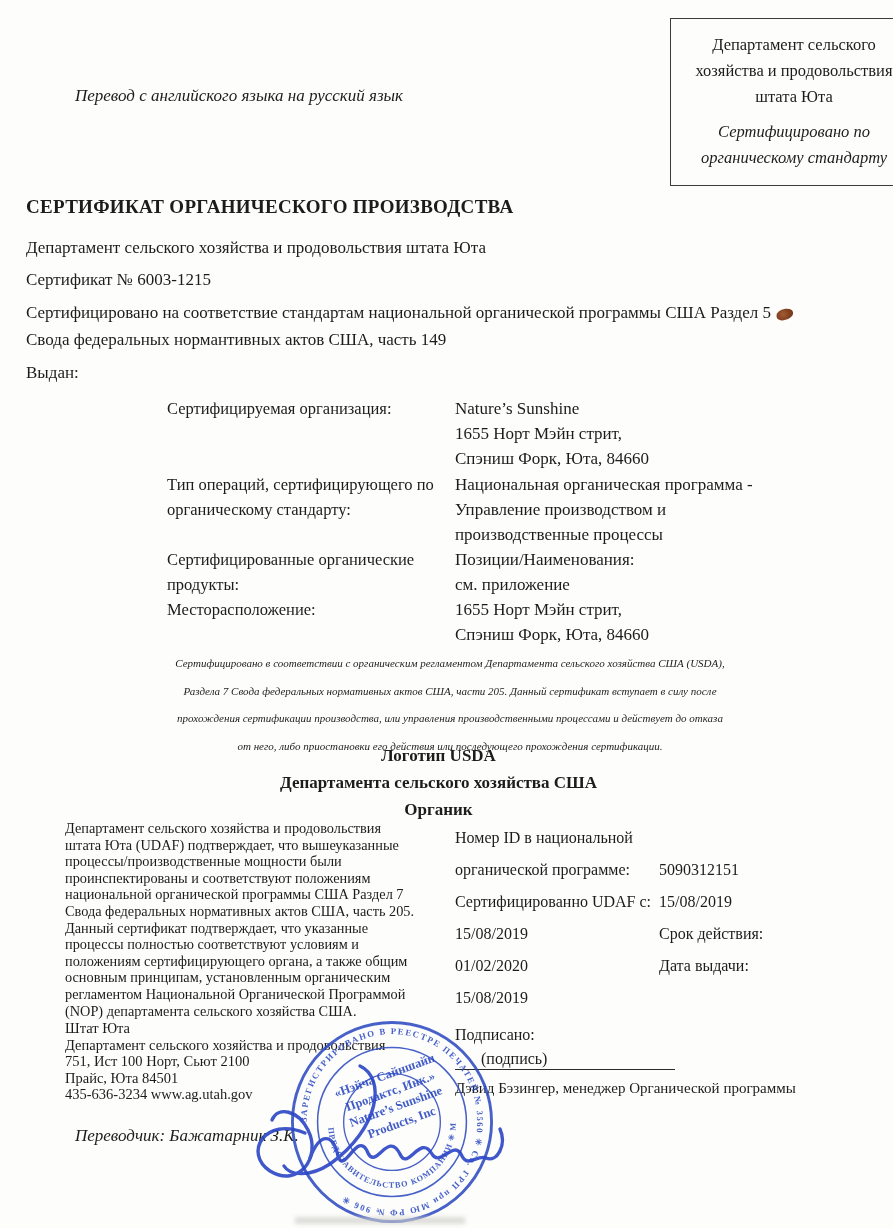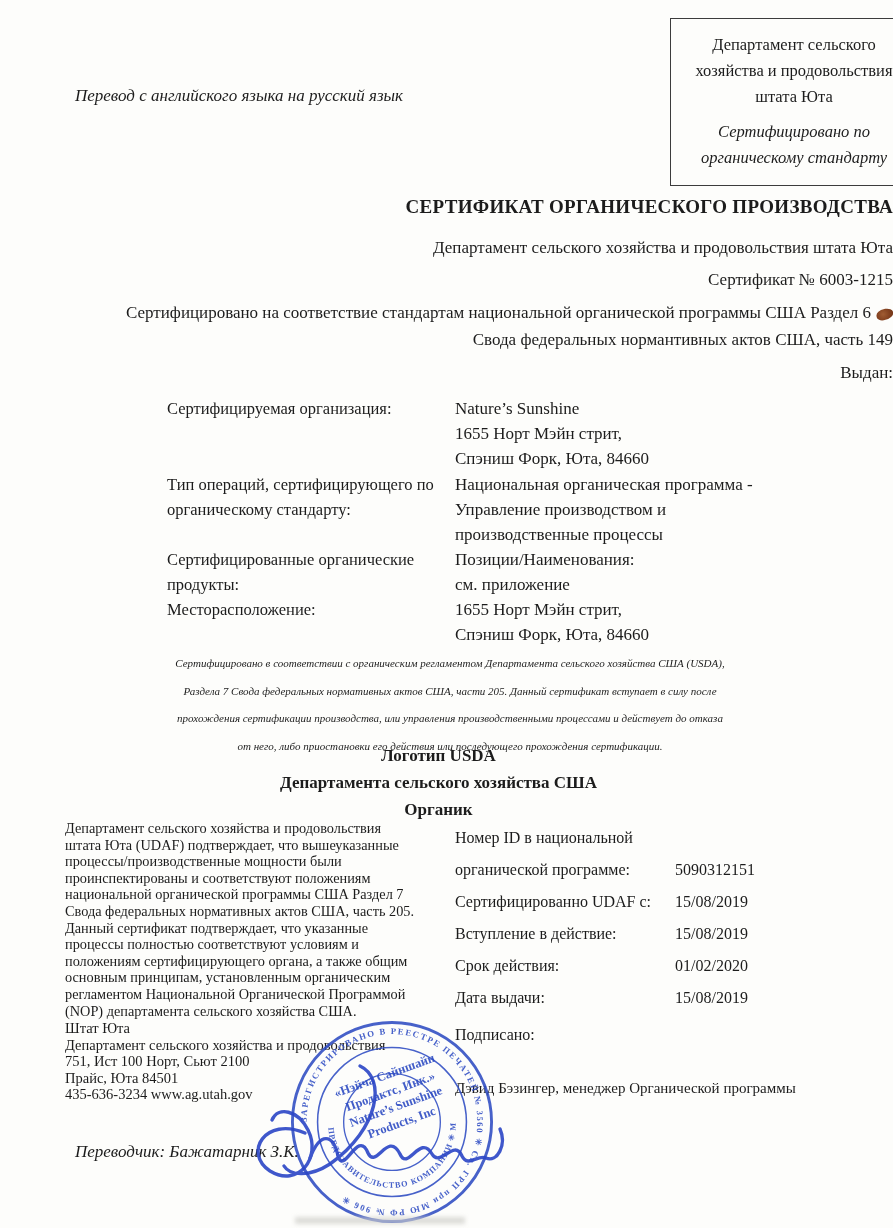--- a/index.html
+++ b/index.html
@@ -8,21 +8,21 @@
     position:relative;
     width:893px; height:1228px;
     margin:0 auto;
     background:#fdfdfb;
     font-family:"Liberation Serif","DejaVu Serif",serif;
     color:#1c1c1c;
     overflow:hidden;
   }
   .pre { white-space:pre-line; }
   .abs { position:absolute; }
-  .center-line { position:absolute; left:12px; right:0; text-align:right; font-size:17px;padding-left:14px; }
+  .center-line { position:absolute; left:12px; right:0; text-align:left; font-size:17px;padding-left:14px; }
 
   .translation-note { left:75px; top:86px; font-style:italic; font-size:17px; }
 
   .agency-box {
     left:628px; top:18px; width:248px; min-height:150px;
     border:1.5px solid #3c3c3c; padding:13px 24px 14px;
     text-align:center; font-size:16.5px; line-height:26px;margin-left:42px;
   }
   .agency-box .cert-note { font-style:italic; margin-top:9px; }
 
@@ -49,36 +49,36 @@
   }
   .usda-caption {
     left:0; right:16px; top:742px; text-align:center;
     font-weight:bold; font-size:17px; line-height:27px;
   }
 
   .confirmation { left:65px; top:820px; width:380px; font-size:14.3px; line-height:16.6px; }
 
   .registry {
     left:455px; top:822px; width:410px;
-    display:grid; grid-template-columns:200px 1fr; column-gap:20px;
+    display:grid; grid-template-columns:200px 1fr; column-gap:4px;
     font-size:16px;
   }
   .registry .lab { line-height:32px; }
   .registry .val { line-height:32px; align-self:end; }
 
   .issuer-address { left:65px; top:1020px; width:380px; font-size:14.5px; line-height:16.5px; }
 
   .signed-label { left:455px; top:1026px; font-size:16px; }
   .signature-line {
     left:455px; top:1048px; width:220px; font-size:16px;
     border-bottom:1.2px solid #2a2a2a; padding:2px 0 1px 26px;
   }
   .signatory { left:455px; top:1080px; font-size:15px;text-align:right; }
 
-  .translator { left:75px; top:1126px; font-style:italic; font-size:17px;margin-top:16px; }
+  .translator { left:75px; top:1126px; font-style:italic; font-size:17px; }
 
   .stamp-svg { left:276px; top:1006px; opacity:.88; }
   .stamp-center-text {
     left:318px; top:1066px; width:150px;
     transform:rotate(-20deg);
     text-align:center; font-size:12.5px; line-height:1.32; font-weight:600;
     color:#2e4cc3; opacity:.9;
   }
   .signature-svg { left:210px; top:1058px; opacity:.9; }
 
@@ -100,21 +100,21 @@
 штата Юта</div>
     <div class="pre cert-note">Сертифицировано по
 органическому стандарту</div>
   </div>
 
   <div class="center-line doc-title">СЕРТИФИКАТ ОРГАНИЧЕСКОГО ПРОИЗВОДСТВА</div>
   <div class="center-line doc-issuer">Департамент сельского хозяйства и продовольствия штата Юта</div>
   <div class="center-line cert-number">Сертификат № 6003-1215</div>
 
   <div class="center-line compliance-1">
-    <span>Сертифицировано на соответствие стандартам национальной органической программы США Раздел 6</span><span class="stain"></span>
+    <span>Сертифицировано на соответствие стандартам национальной органической программы США Раздел 5</span><span class="stain"></span>
   </div>
   <div class="center-line compliance-2">Свода федеральных нормантивных актов США, часть 149</div>
 
   <div class="center-line issued-to">Выдан:</div>
 
   <div class="flabel pre" style="top:396px">Сертифицируемая организация:</div>
   <div class="fvalue pre" style="top:396px">Nature’s Sunshine
 1655 Норт Мэйн стрит,
 Спэниш Форк, Юта, 84660</div>
 
@@ -154,35 +154,35 @@
 основным принципам, установленным органическим
 регламентом Национальной Органической Программой
 (NOP) департамента сельского хозяйства США.</div>
 
   <div class="abs registry">
     <div class="lab pre">Номер ID в национальной
 органической программе:</div>
     <div class="val">5090312151</div>
     <div class="lab">Сертифицированно UDAF с:</div>
     <div class="val">15/08/2019</div>
-    <div class="lab">Вступление в действие:</div>
     <div class="val">15/08/2019</div>
     <div class="lab">Срок действия:</div>
     <div class="val">01/02/2020</div>
     <div class="lab">Дата выдачи:</div>
     <div class="val">15/08/2019</div>
   </div>
 
   <div class="abs issuer-address pre">Штат Юта
 Департамент сельского хозяйства и продовольствия
 751, Ист 100 Норт, Сьют 2100
 Прайс, Юта 84501
 435-636-3234 www.ag.utah.gov</div>
 
   <div class="abs signed-label">Подписано:</div>
+  <div class="abs signature-line">(подпись)</div>
   <div class="abs signatory">Дэвид Бэзингер, менеджер Органической программы</div>
 
   <div class="abs translator">Переводчик: Бажатарник З.К.</div>
 
   <svg class="abs stamp-svg" width="232" height="232" viewBox="0 0 240 240">
     <defs>
       <path id="ringPath" d="M 32,120 A 88,88 0 1 1 207.9,120 A 88,88 0 1 1 32,120" fill="none"></path>
       <path id="bottomPath" d="M 54,122 A 66,66 0 0 0 186,122" fill="none"></path>
     </defs>
     <circle cx="120" cy="120" r="103" fill="none" stroke="#2e4cc3" stroke-width="3"></circle>

